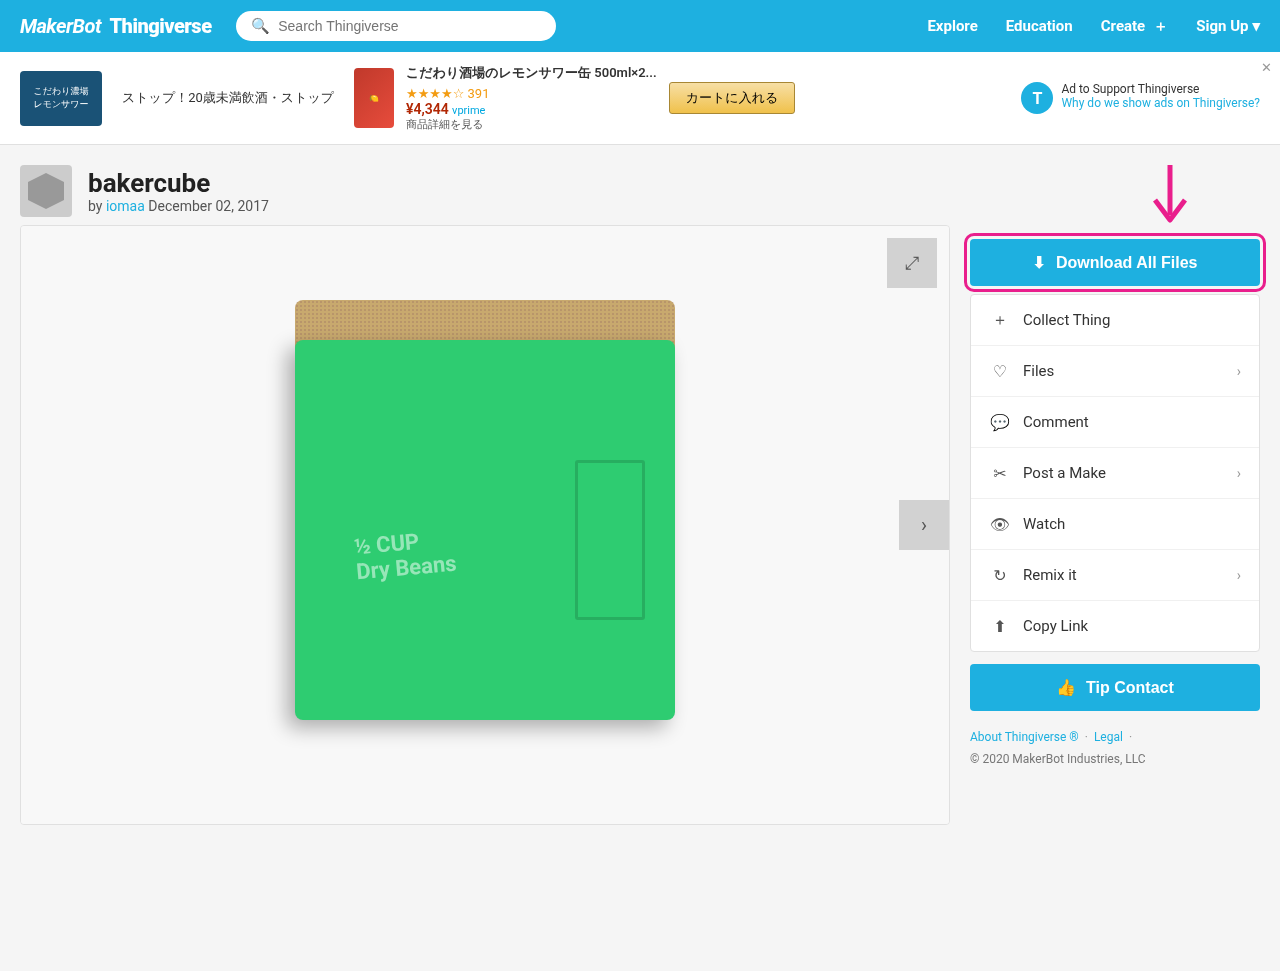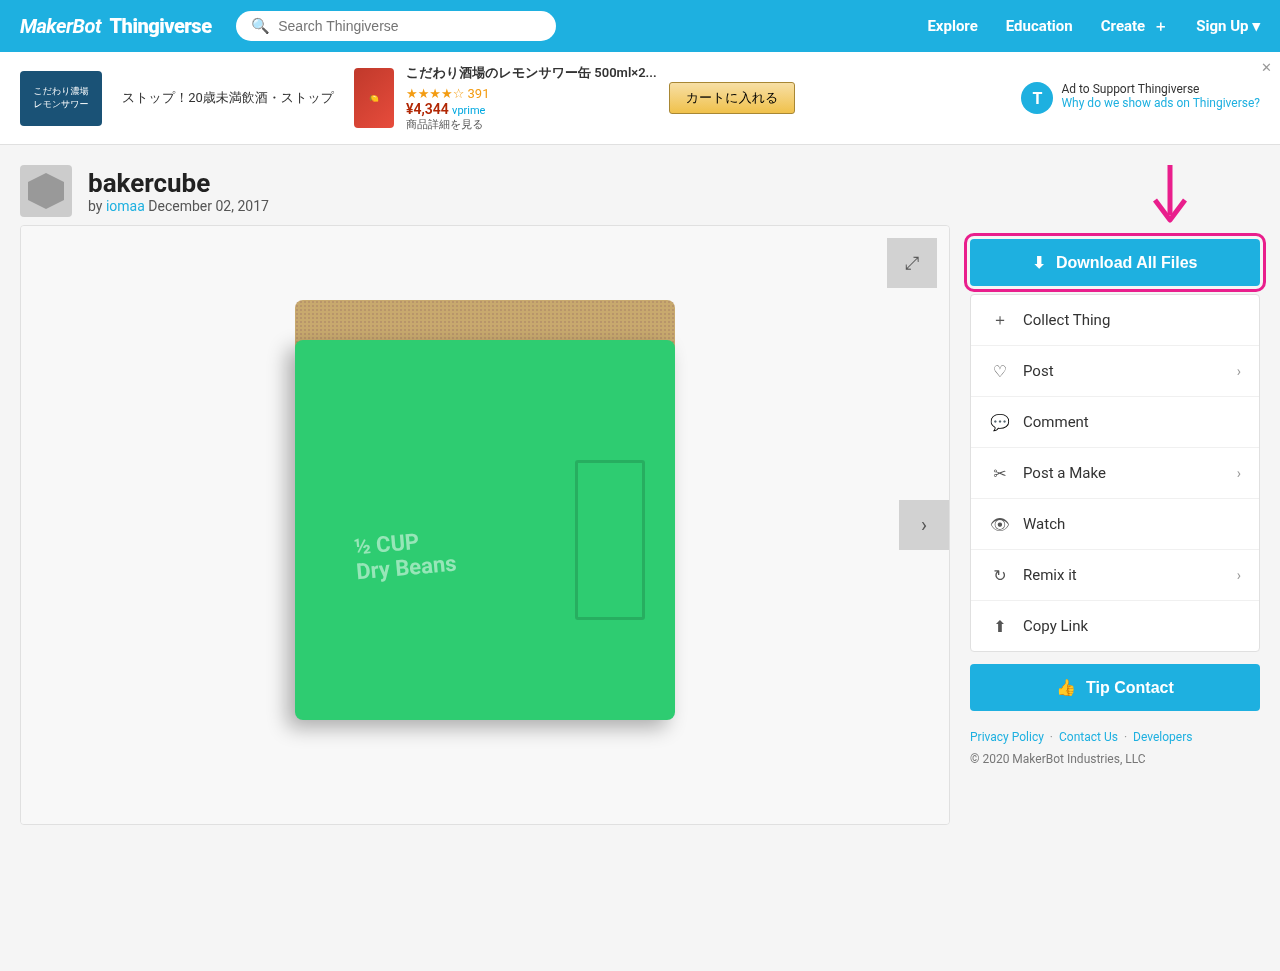--- a/index.html
+++ b/index.html
@@ -514,21 +514,21 @@
       <div class="action-item">
         <div class="action-left">
           <span class="action-icon">＋</span>
           <span>Collect Thing</span>
         </div>
       </div>
 
       <div class="action-item">
         <div class="action-left">
           <span class="action-icon">♡</span>
-          <span>Post</span>
+          <span>Files</span>
         </div>
         <span class="chevron">›</span>
       </div>
 
       <div class="action-item">
         <div class="action-left">
           <span class="action-icon">💬</span>
           <span>Comment</span>
         </div>
       </div>
@@ -565,23 +565,22 @@
 
     </div>
 
     <button class="tip-btn">
       <span>👍</span>
       <span>Tip Contact</span>
     </button>
 
     <div class="footer-links">
       <div>
-        <a href="#">Privacy Policy</a>
+        <a href="#">About Thingiverse ®</a>
         <span class="footer-dot">·</span>
-        <a href="#">Contact Us</a>
+        <a href="#">Legal</a>
         <span class="footer-dot">·</span>
-        <a href="#">Developers</a>
       </div>
       <div>© 2020 MakerBot Industries, LLC</div>
     </div>
 
   </div>
 </div>
 
 </body></html>

